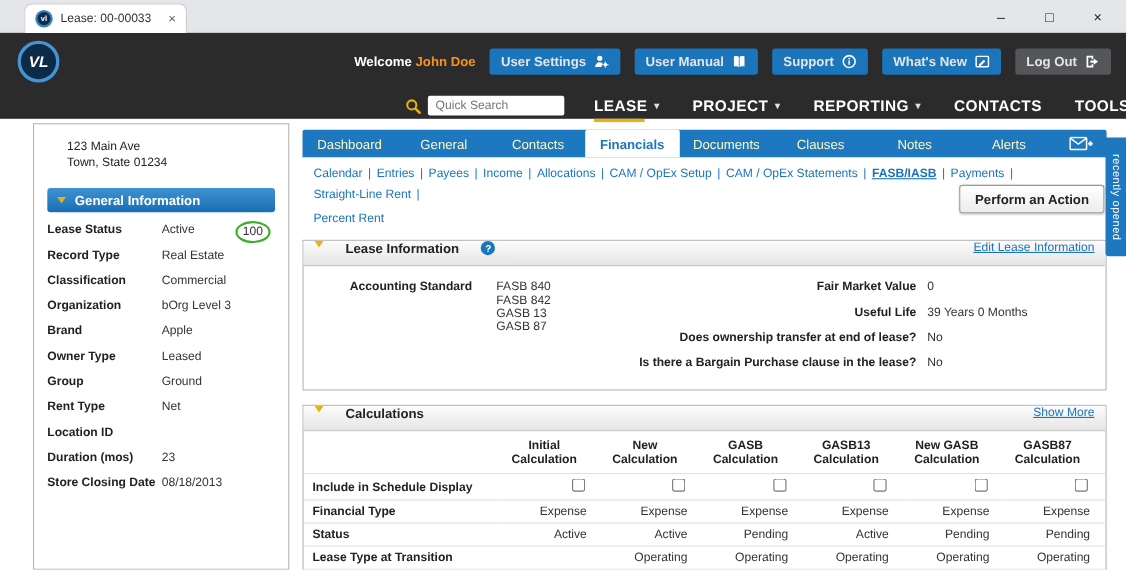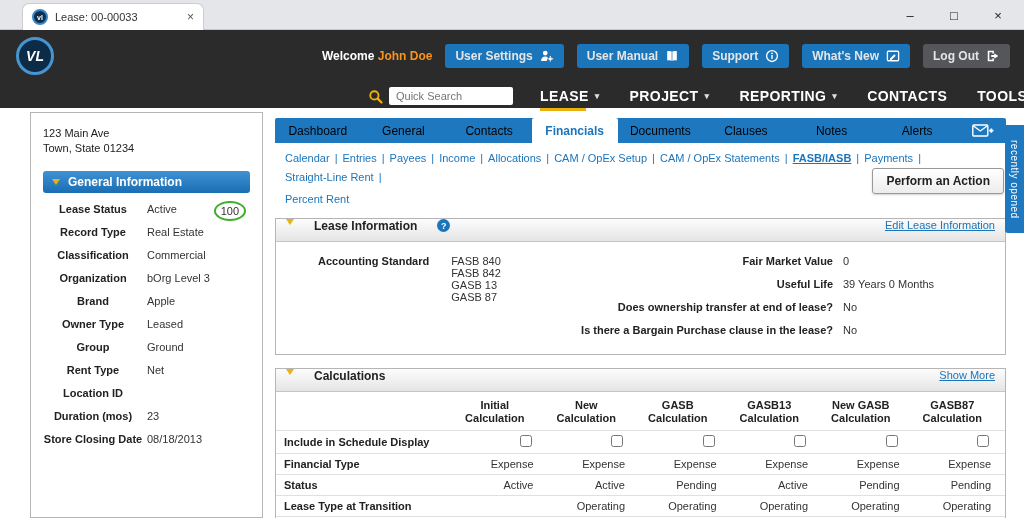--- a/index.html
+++ b/index.html
@@ -1,21 +1,21 @@
 <!DOCTYPE html>
 <html><head>
 <meta charset="utf-8">
 <style>
   *{margin:0;padding:0;box-sizing:border-box;}
   html,body{width:1024px;height:518px;overflow:hidden;}
   body{font-family:"Liberation Sans",sans-serif;background:#ffffff;position:relative;}
 
   
   .browser-bar{position:absolute;top:0;left:0;width:1024px;height:30px;background:#e4e6e9;border-bottom:1px solid #c6c6c6;}
-  .browser-tab{position:absolute;left:22px;top:3px;width:182px;height:27px;background:#fff;border:1px solid #cdcdcd;border-bottom:none;border-radius:7px 7px 0 0;display:flex;align-items:center;padding:0 9px;gap:7px;}
+  .browser-tab{position:absolute;left:22px;top:3px;width:148px;height:27px;background:#fff;border:1px solid #cdcdcd;border-bottom:none;border-radius:7px 7px 0 0;display:flex;align-items:center;padding:0 9px;gap:7px;}
   .favicon{width:16px;height:16px;border-radius:50%;background:#0d2f4f;border:2px solid #3d85c0;color:#fff;font-size:7px;font-weight:bold;display:flex;align-items:center;justify-content:center;flex:none;}
   .tab-title{font-size:11px;color:#333;flex:1;white-space:nowrap;overflow:hidden;}
   .tab-close{font-size:12px;color:#555;cursor:pointer;}
   .win-controls{position:absolute;right:4px;top:0;height:30px;display:flex;}
   .win-controls span{width:44px;height:30px;display:flex;align-items:center;justify-content:center;font-size:13px;color:#222;cursor:pointer;}
 
   
   .header{position:absolute;top:30px;left:0;width:1024px;height:78px;background:#2b2b2b;}
   .header-row1{display:flex;align-items:center;padding:7px 14px 0 16px;}
   .logo{display:flex;align-items:center;gap:13px;}
@@ -32,34 +32,34 @@
   .search-ic{display:flex;align-items:center;margin-right:6px;}
   .search{width:124px;height:18px;border:none;border-radius:2px;font-size:11px;padding:0 7px;color:#333;font-family:inherit;background:#fff;}
   #main-nav{display:flex;margin-left:12px;}
   .nav-item{position:relative;color:#fff;font-size:14px;font-weight:bold;letter-spacing:.4px;padding:2px 15px;display:flex;align-items:center;gap:6px;cursor:pointer;white-space:nowrap;}
   .caret{font-size:9px;color:#e0e0e0;}
   .nav-underline{position:absolute;left:15px;bottom:-5px;width:46px;height:3px;background:#eab210;}
 
   
   .sidebar{position:absolute;left:30px;top:112px;width:233px;height:406px;background:#fff;border:1px solid #b5b5b5;padding:13px 12px;overflow:hidden;}
   .lease-id{font-size:15px;color:#3c3c3c;margin-bottom:15px;}
-  .addr div{font-size:11px;color:#222;line-height:15px;}
+  .addr div{font-size:11px;color:#222;line-height:15px;margin-left:18px;}
   .gi-header{margin-top:15px;height:22px;border-radius:3px;background:linear-gradient(#3e92d3,#1a6db3);display:flex;align-items:center;padding:0 9px;gap:8px;cursor:pointer;}
   .gi-arrow,.collapse-arrow{width:0;height:0;border-left:4px solid transparent;border-right:4px solid transparent;border-top:6px solid #eab210;flex:none;}
   .gi-title{color:#fff;font-size:12px;font-weight:bold;}
   .fields{margin-top:10px;}
-  .f-row{display:flex;align-items:flex-start;min-height:23px;font-size:11px;text-align:center;}
+  .f-row{display:flex;align-items:flex-start;min-height:23px;font-size:11px;}
   .f-label{width:104px;font-weight:bold;color:#222;padding-right:4px;flex:none;}
   .f-value{color:#333;}
   .badge{margin-left:auto;margin-right:4px;border:2px solid #3fae2a;border-radius:50%;padding:0 5px;font-size:11px;color:#333;line-height:16px;position:relative;top:-2px;}
 
   
   .main{position:absolute;left:275px;top:118px;width:731px;}
   .tabbar{height:25px;background:#1e78c0;display:flex;align-items:stretch;border-radius:2px 2px 0 0;}
-  .tab{flex:1;color:#000000;font-size:12px;display:flex;align-items:center;justify-content:center;cursor:pointer;white-space:nowrap;}
+  .tab{flex:1;color:#fef9c3;font-size:12px;display:flex;align-items:center;justify-content:center;cursor:pointer;white-space:nowrap;}
   .tab.active{background:#fff;color:#1b75bb;font-weight:bold;border-radius:2px 2px 0 0;}
   .mail{flex:none;width:46px;display:flex;align-items:center;justify-content:center;cursor:pointer;}
   .subnav{display:flex;flex-wrap:wrap;align-items:flex-end;padding:7px 2px 2px 6px;font-size:11px;line-height:16px;width:724px;row-gap:3px;}
   .sublink{color:#1b75bb;padding:0 4px;cursor:pointer;text-decoration:none;white-space:nowrap;}
   .sublink.active{font-weight:bold;text-decoration:underline;}
   .sep{color:#1b75bb;padding:0 1px;}
   .brk{flex-basis:100%;height:0;}
   .action-btn{position:absolute;right:2px;top:50px;background:linear-gradient(#ffffff,#ececec);border:1px solid #999;border-radius:3px;font-size:12px;font-weight:bold;color:#222;padding:5px 13px;font-family:inherit;box-shadow:0 1px 2px rgba(0,0,0,.18);cursor:pointer;}
   .panel{border:1px solid #b5b5b5;margin-top:9px;background:#fff;}
   .panel.second{margin-top:13px;}

